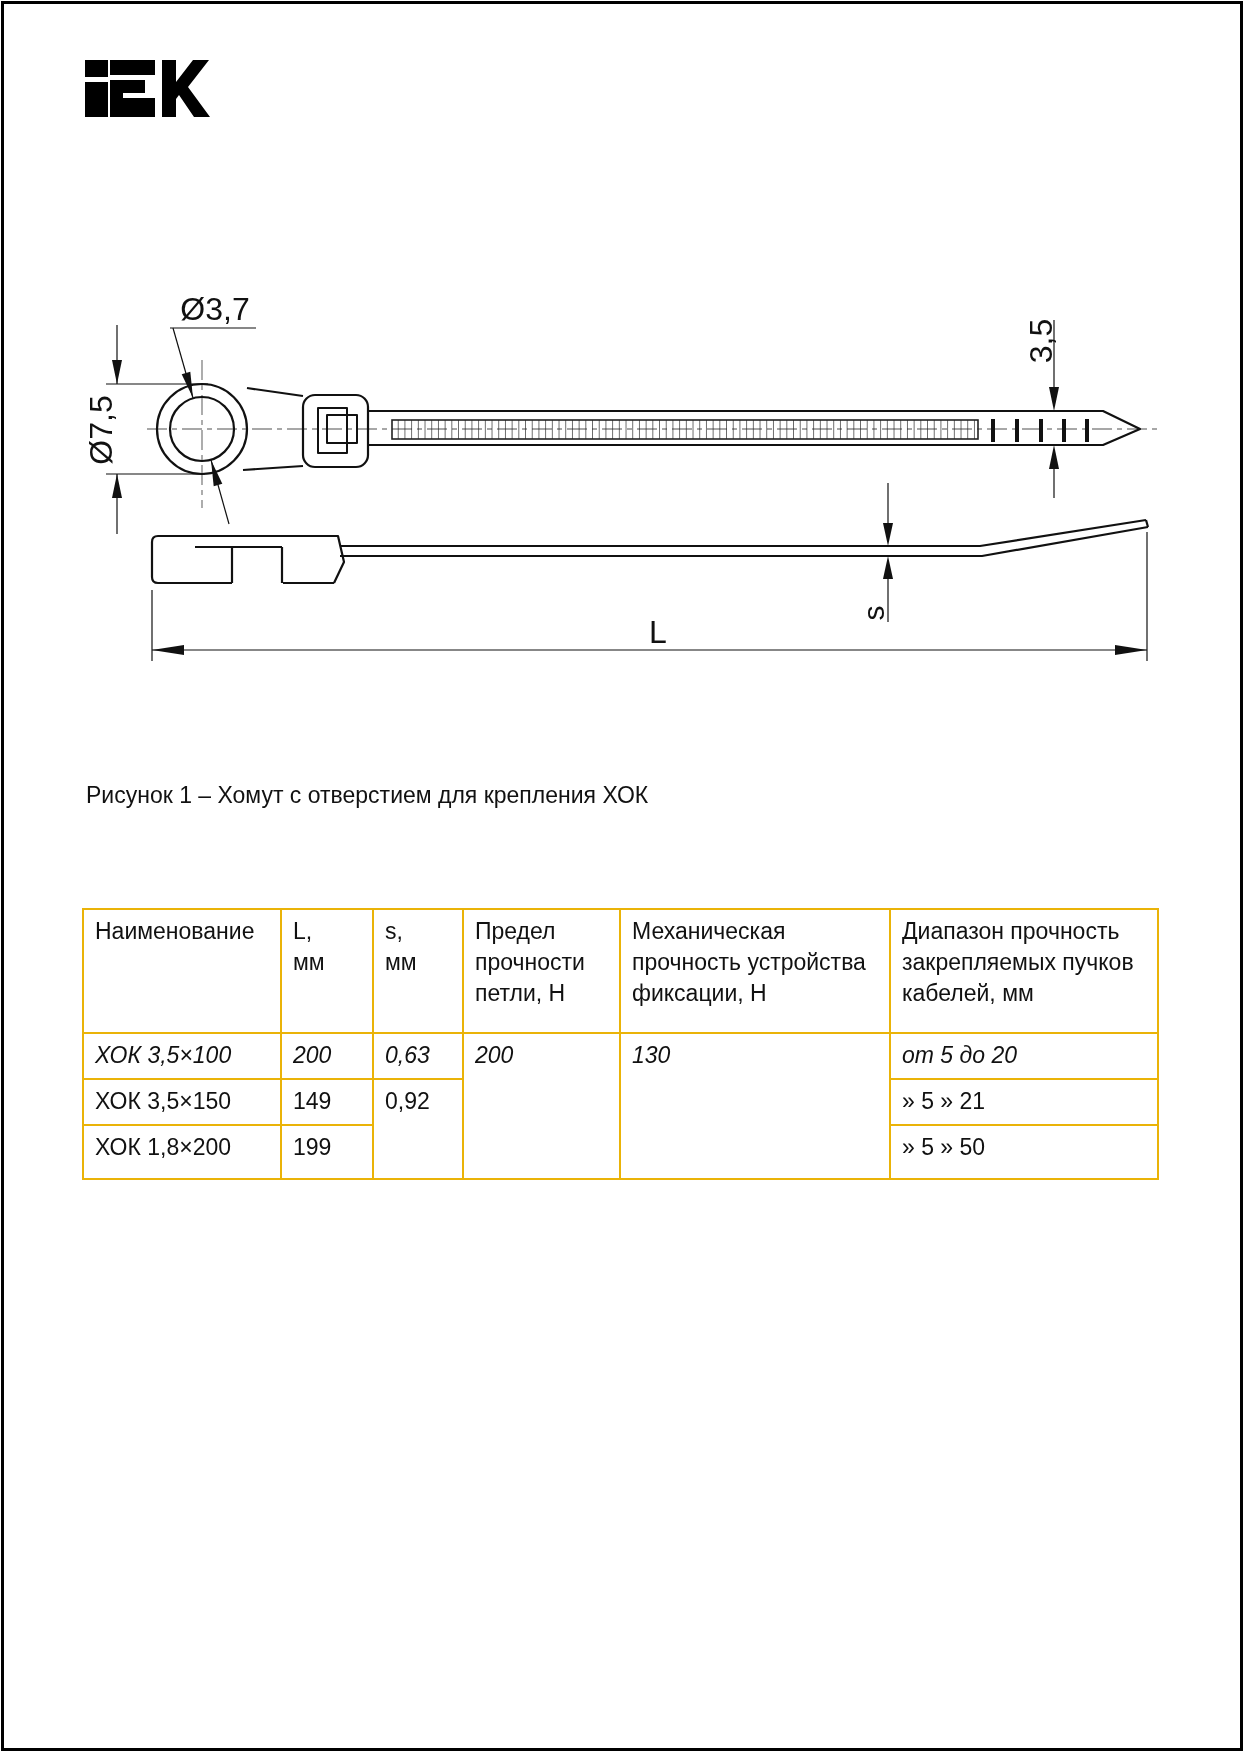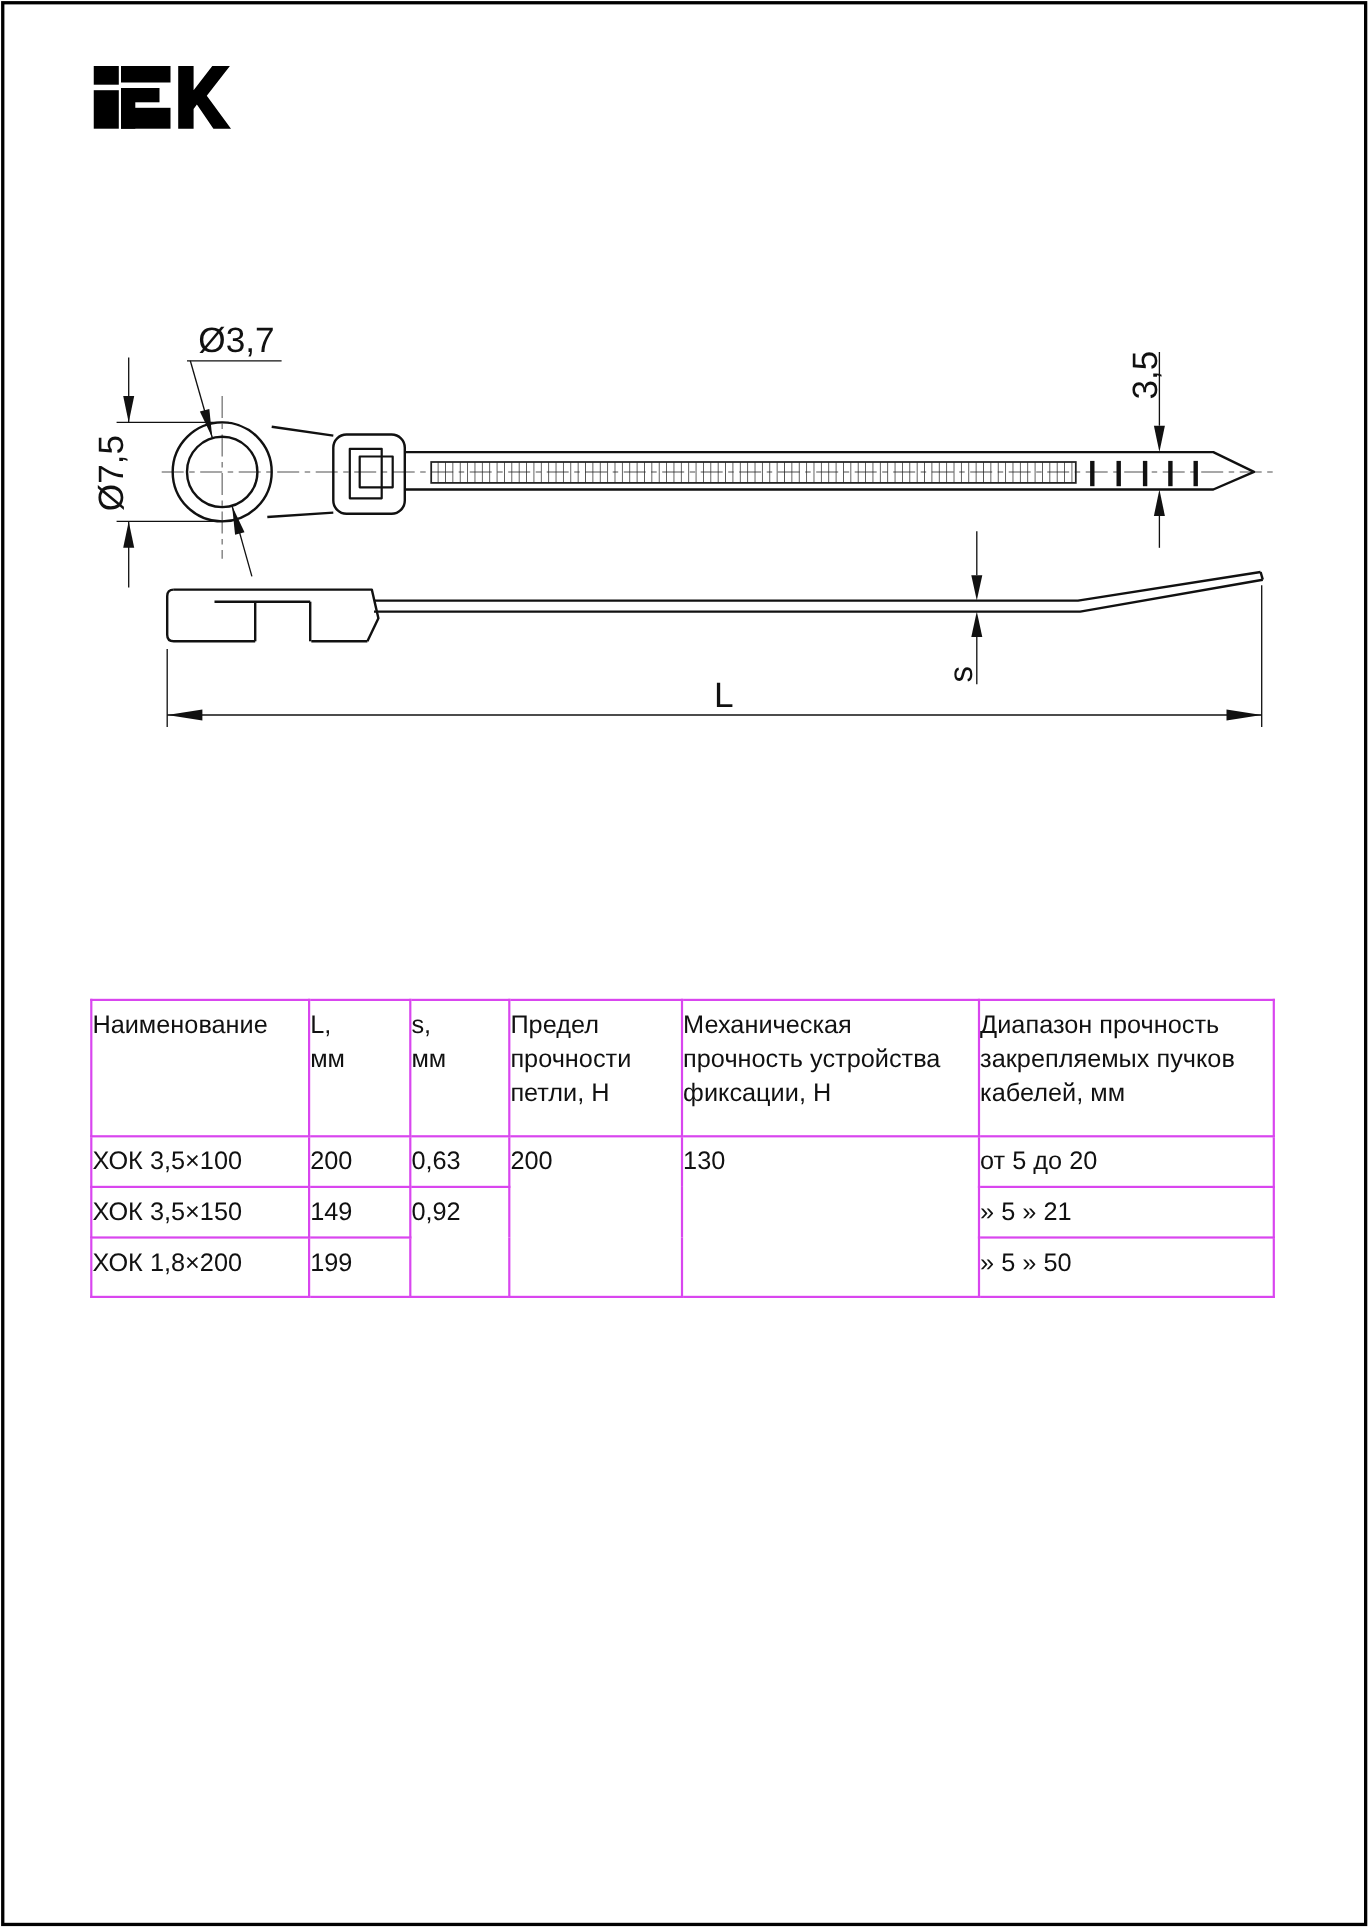--- a/index.html
+++ b/index.html
@@ -4,24 +4,24 @@
 <style>
   html,body{margin:0;padding:0;background:#fff;}
   #page{position:relative;width:1244px;height:1752px;background:#fff;overflow:hidden;
         font-family:"Liberation Sans", sans-serif;color:#111;}
   #frame{position:absolute;inset:1px;border:3px solid #000;pointer-events:none;}
   #logo{position:absolute;left:85px;top:55px;}
   #drawing{position:absolute;left:0;top:0;}
   #caption{position:absolute;left:86px;top:782px;font-size:23px;color:#111;}
   #spec-table{position:absolute;left:82px;top:908px;border-collapse:collapse;table-layout:fixed;
               width:1075px;font-size:23px;color:#111;}
-  #spec-table th,#spec-table td{border:2px solid #d946ef;text-align:left;vertical-align:top;
-              padding:6px 8px 4px 0;font-weight:normal;white-space:pre-line;line-height:31px;}
+  #spec-table th,#spec-table td{border:2px solid #eab308;text-align:left;vertical-align:top;
+              padding:6px 8px 4px 11px;font-weight:normal;white-space:pre-line;line-height:31px;}
   #spec-table th{height:112px;}
-  .r1 td{height:34px;}
+  .r1 td{height:34px;font-style:italic;}
   .r2 td{height:34px;}
   .r3 td{height:42px;}
 </style>
 </head>
 <body>
 
 <div id="page">
   <div id="frame"></div>
 
   <svg id="logo" width="130" height="66" viewBox="0 0 130 66">
@@ -128,20 +128,21 @@
         <path d="M152,590 V661"></path>
         <path d="M1147,532 V661"></path>
         <path d="M152,650 H1147"></path>
       </g>
       <polygon points="152,650 184,645 184,655" fill="#111"></polygon>
       <polygon points="1147,650 1115,645 1115,655" fill="#111"></polygon>
       <text x="658" y="643" font-size="32" text-anchor="middle" fill="#111">L</text>
     </g>
   </svg>
 
+  <div id="caption">Рисунок 1 – Хомут с отверстием для крепления ХОК</div>
 
   <table id="spec-table">
     <colgroup>
       <col style="width:198px">
         <col style="width:92px">
         <col style="width:90px">
       <col style="width:157px">
         <col style="width:270px">
         <col style="width:268px">
     </colgroup>

